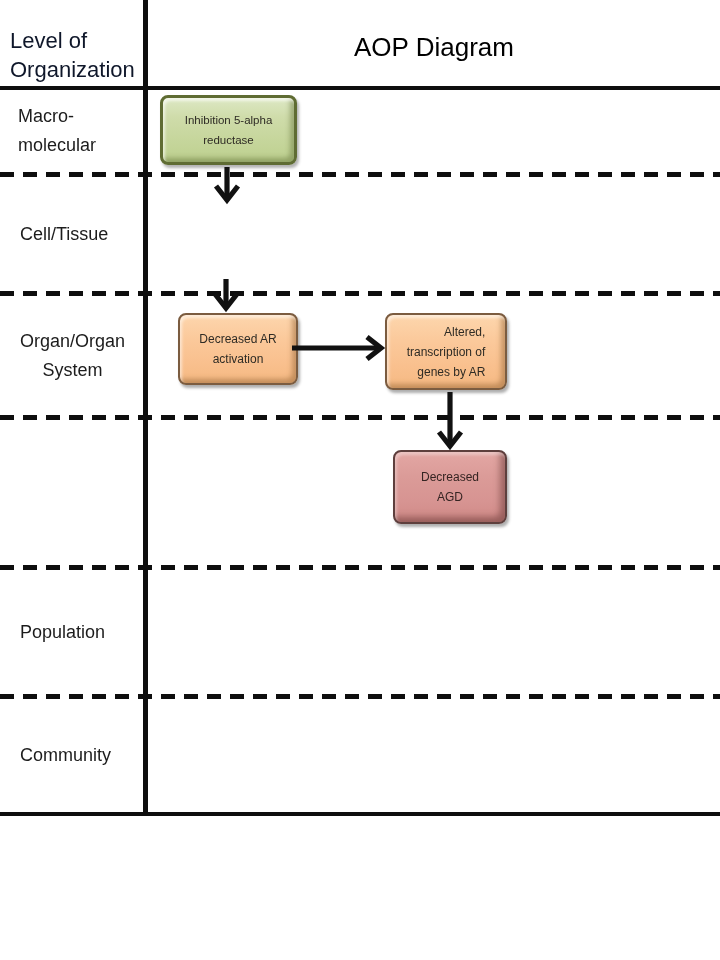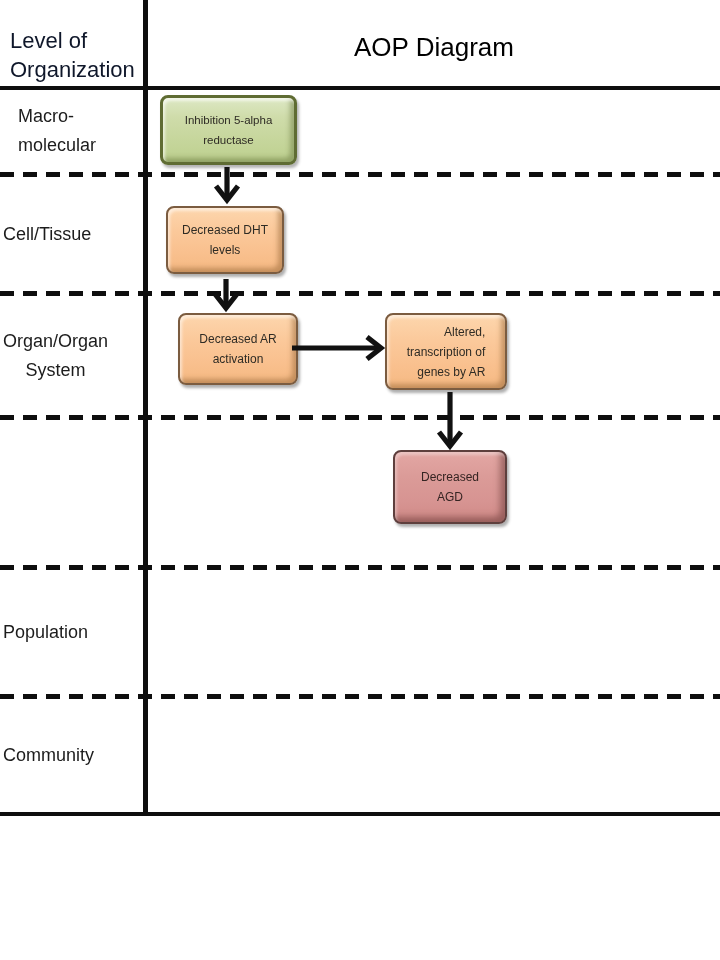--- a/index.html
+++ b/index.html
@@ -61,21 +61,21 @@
     color: #000000;
     z-index: 4;
   }
 
   
   .row-label {
     position: absolute;
     left: 0; width: 143px;
     display: flex;
     align-items: center;
-    padding-left: 3px;
+    padding-left: 20px;
     font-size: 18px;
     line-height: 29px;
     white-space: pre-line;
     color: #1c1c1c;
     z-index: 4;
   }
   .row-label.r0 { top: 90px;  height: 82px;  padding-left: 18px; }
   .row-label.r1 { top: 177px; height: 114px; }
   .row-label.r2 { top: 296px; height: 119px; text-align: center; }
   .row-label.r3 { top: 420px; height: 145px; }
@@ -164,22 +164,20 @@
   <div class="row-label r0">Macro-
 molecular</div>
   <div class="row-label r1">Cell/Tissue</div>
   <div class="row-label r2">Organ/Organ
 System</div>
   <div class="row-label r4">Population</div>
   <div class="row-label r5">Community</div>
 
   <div class="node node-green n-inhibition">Inhibition 5-alpha
 reductase</div>
-  <div class="node node-orange n-dht">Decreased DHT
-levels</div>
   <div class="node node-orange n-ar">Decreased AR
 activation</div>
   <div class="node node-orange n-transcription">Altered,
 transcription of
 genes by AR</div>
   <div class="node node-red n-agd">Decreased
 AGD</div>
 
   <svg class="arrows" viewBox="0 0 720 960">
     <g>

